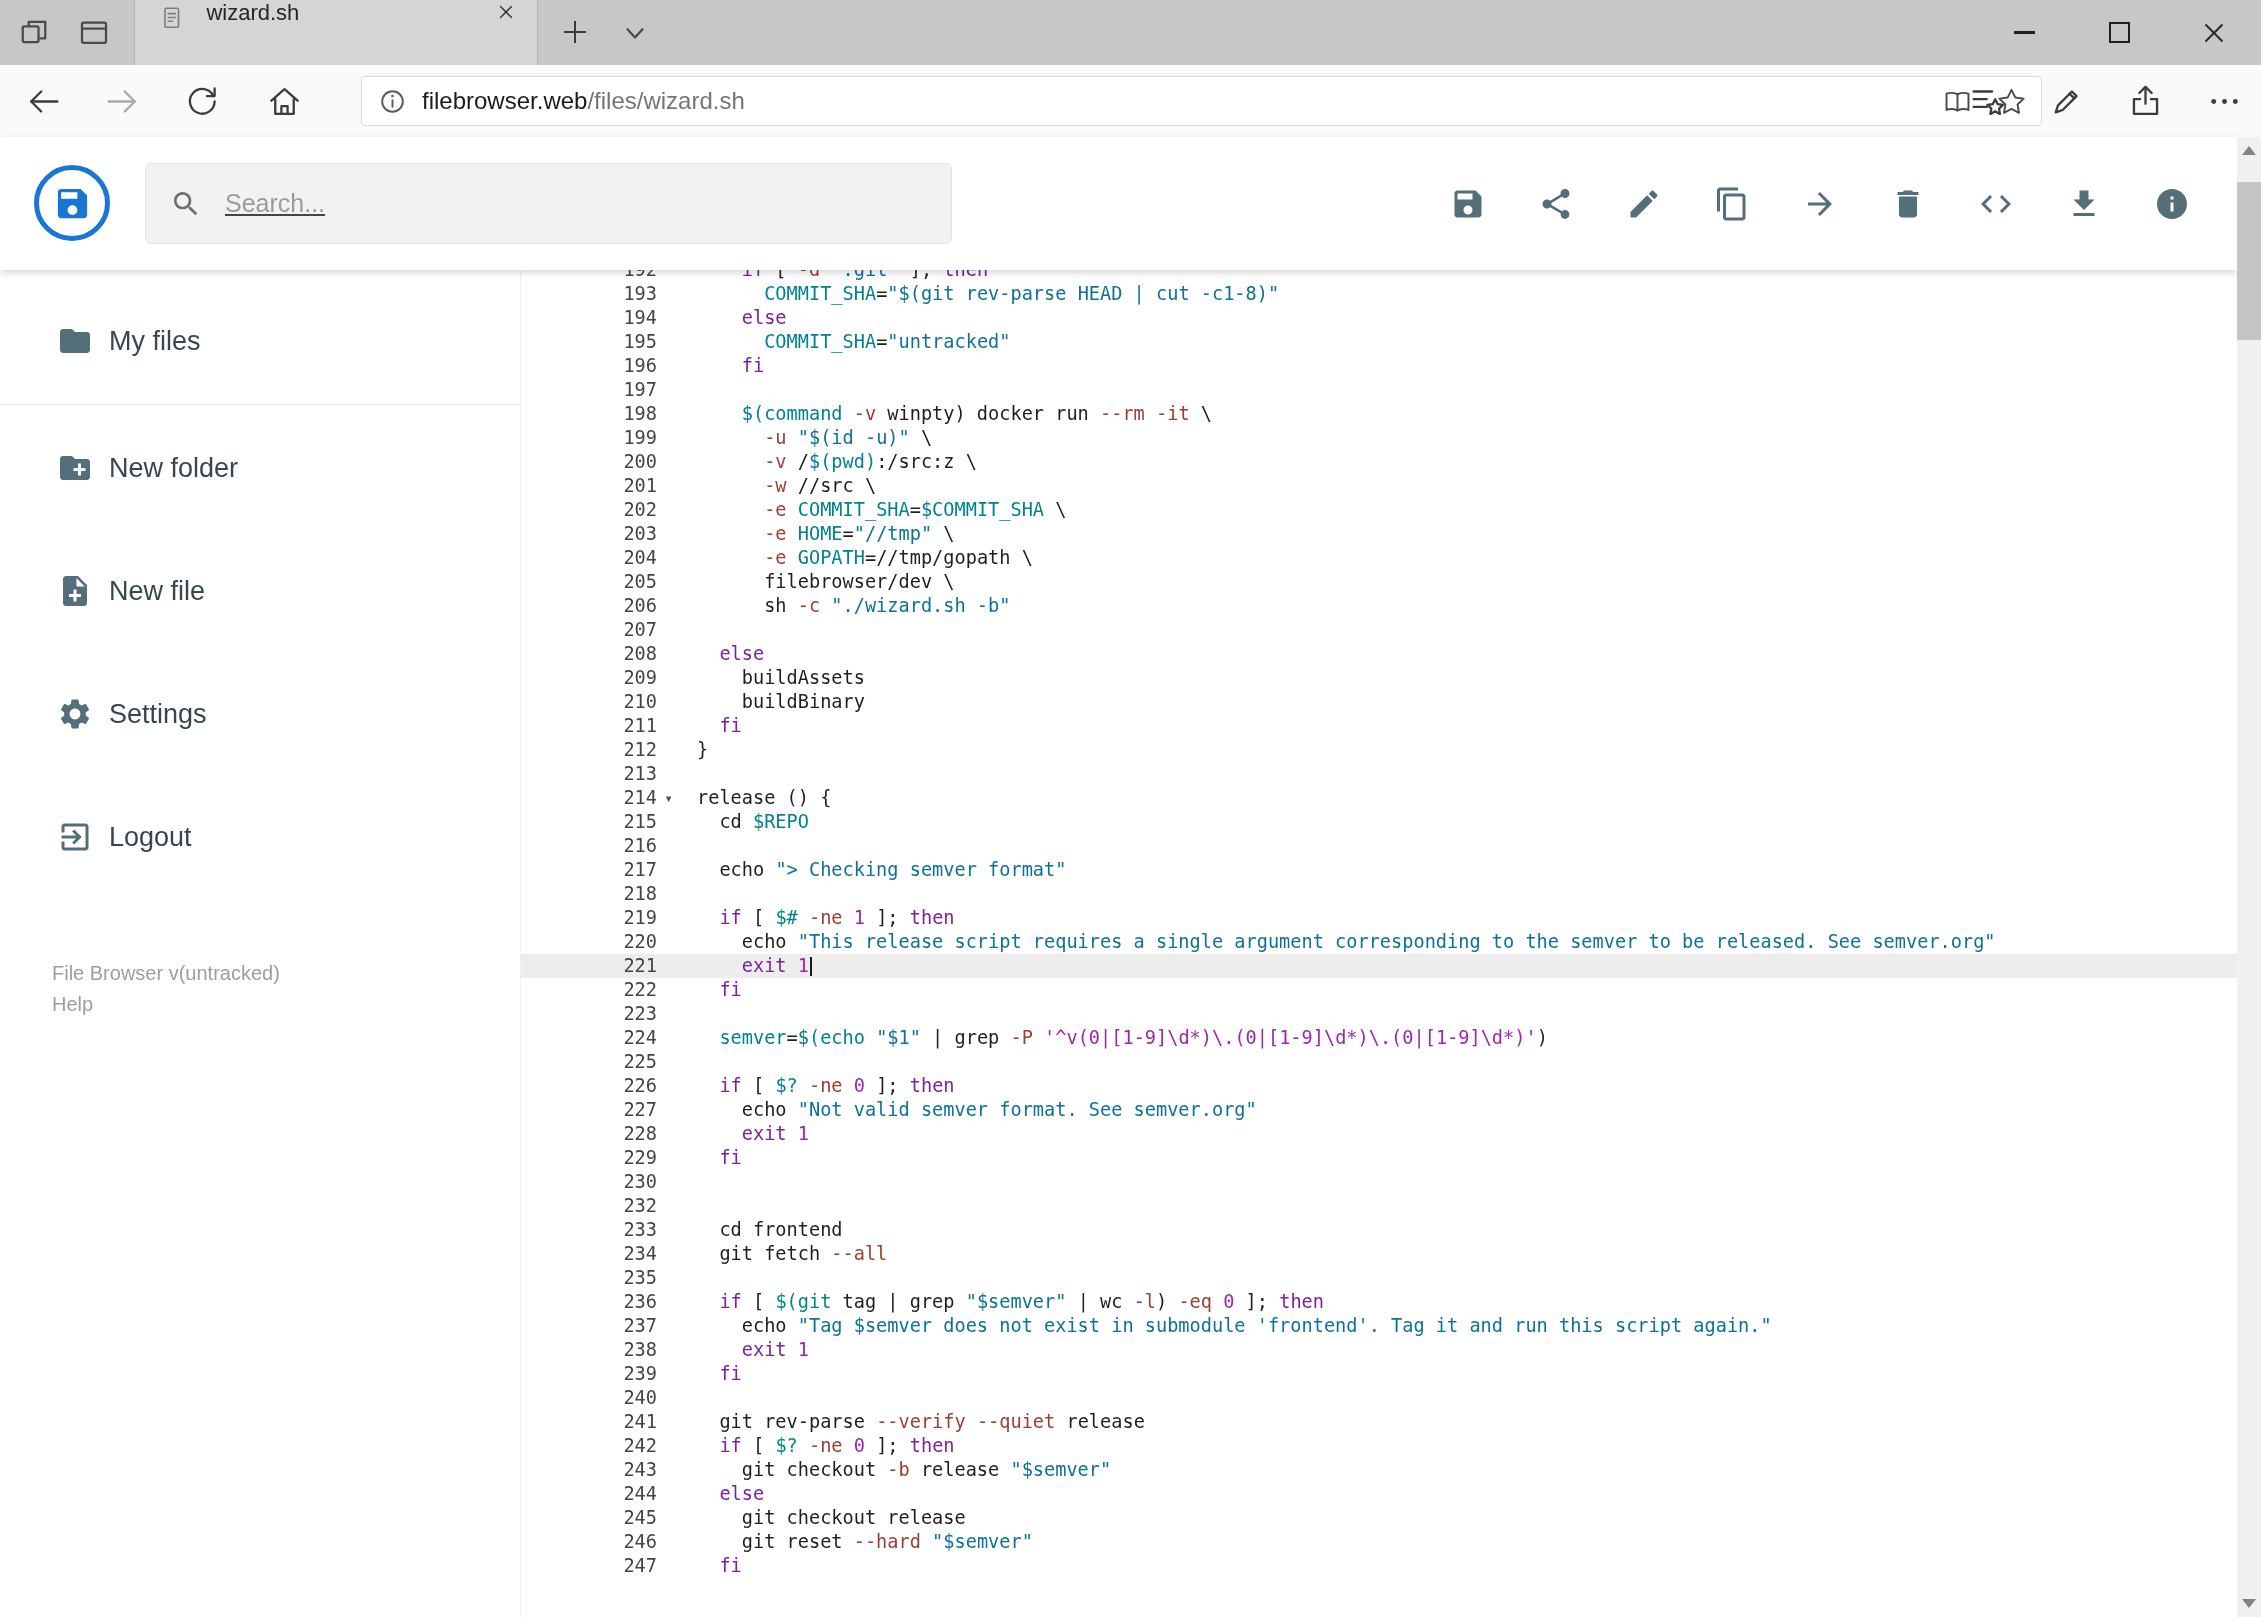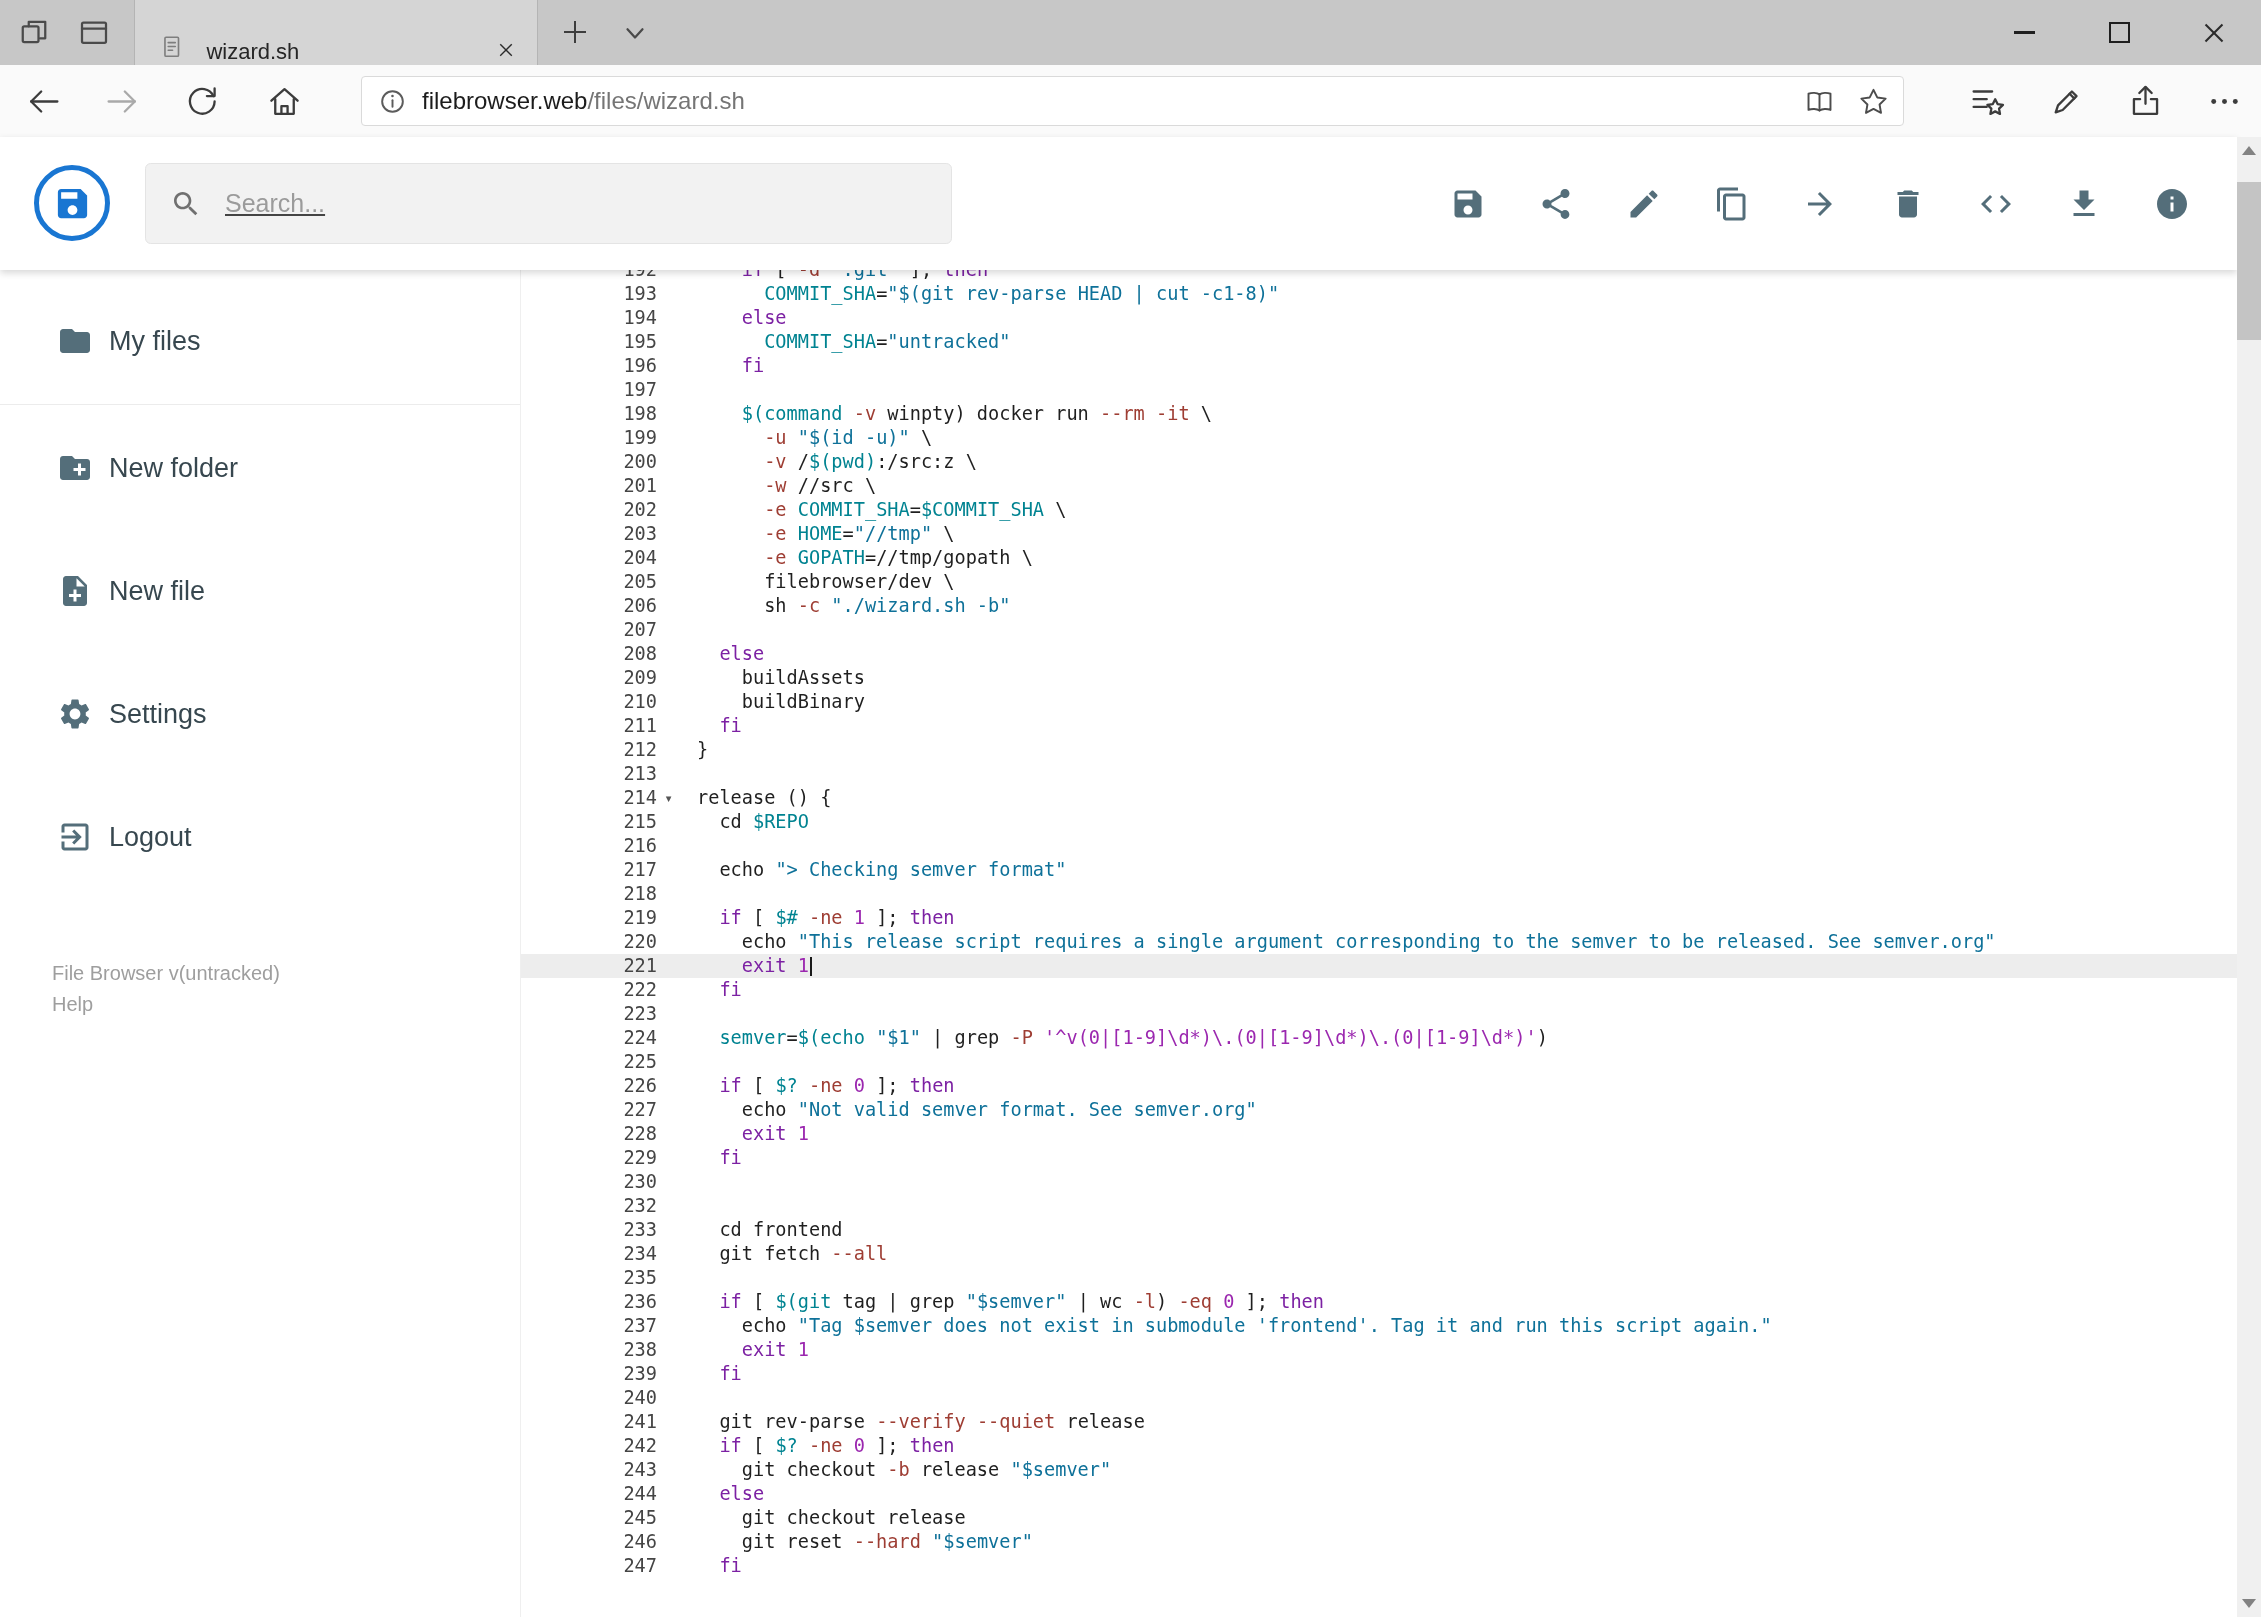--- a/index.html
+++ b/index.html
@@ -6,42 +6,42 @@
   body{width:2261px;height:1617px;position:relative;overflow:hidden;
        font-family:"Liberation Sans",sans-serif;-webkit-font-smoothing:antialiased;}
   .window{position:absolute;inset:0;}
 
   
   .tabbar{position:absolute;top:0;left:0;right:0;height:65px;background:#c7c7c7;border-bottom:0.8px solid #bdbdbd;}
   .tb-icons{position:absolute;left:16px;top:0;height:65px;display:flex;align-items:center;gap:24px;}
   .tb-ic{width:36px;height:36px;color:#4a4a4a;display:inline-flex;align-items:center;justify-content:center;}
   .tab{position:absolute;left:134px;top:0;width:404px;height:65px;background:#d5d5d5;
        border-left:0.8px solid #b4b4b4;border-right:0.8px solid #b4b4b4;
-       display:flex;align-items:flex-end;padding:0 19.4px;box-sizing:border-box;gap:16px;}
+       display:flex;align-items:flex-start;padding:0 19.4px;box-sizing:border-box;gap:16px;}
   .tab-title{flex:1;font-size:22px;color:#262626;white-space:nowrap;overflow:hidden;}
   .newtab{position:absolute;left:559px;top:16px;width:32px;height:32px;display:inline-flex;align-items:center;justify-content:center;}
   .tab-chev{position:absolute;left:617px;top:14.5px;width:36px;height:36px;color:#4a4a4a;display:inline-flex;align-items:center;justify-content:center;}
   .wincontrols{position:absolute;right:0;top:0;height:65px;width:284px;display:flex;}
   .wincontrols>span{flex:1;display:flex;align-items:center;justify-content:center;}
   .glyph-min{width:21px;height:2.4px;background:#1f1f1f;display:inline-block;}
   .glyph-max{width:17px;height:17px;border:2.1px solid #1f1f1f;display:inline-block;}
   .xmark{position:relative;width:24px;height:24px;display:inline-block;}
   .xmark::before,.xmark::after{content:"";position:absolute;left:0;top:11px;width:24px;height:2.1px;background:#2b2b2b;}
   .xmark::before{transform:rotate(45deg);} .xmark::after{transform:rotate(-45deg);}
   .xmark.small{transform:scale(.68);}
   .plus{position:relative;width:22.6px;height:22.6px;display:inline-block;}
   .plus::before,.plus::after{content:"";position:absolute;background:#3d3d3d;}
   .plus::before{left:0;top:10.3px;width:22.6px;height:2.1px;}
   .plus::after{left:10.3px;top:0;width:2.1px;height:22.6px;}
 
   
   .navbar{position:absolute;top:65px;left:0;right:0;height:73px;background:#fafafa;border-bottom:0.8px solid #ededed;}
   .nav-ic{position:absolute;top:18px;width:37px;height:37px;color:#3c3c3c;display:inline-flex;align-items:center;justify-content:center;}
   .nav-ic.disabled{color:#a9a9a9;}
-  .urlbox{position:absolute;left:361px;top:11.3px;width:1543px;height:50px;background:#fff;border:0.8px solid #dadada;border-radius:4px;
+  .urlbox{position:absolute;left:361px;top:11.3px;width:1681px;height:50px;background:#fff;border:0.8px solid #dadada;border-radius:4px;
           box-sizing:border-box;display:flex;align-items:center;padding:0 14.5px;gap:14.5px;font-size:24px;}
   .url-ic{width:31px;height:31px;color:#5c5c5c;display:inline-flex;}
   .url-text{white-space:nowrap;color:#1c1c1c;}
   .url-text .path{color:#757575;}
   .url-right{margin-left:auto;display:flex;align-items:center;gap:22.6px;color:#4c4c4c;}
   .url-right>span{width:31px;height:31px;display:inline-flex;}
   .nav-right{position:absolute;right:18px;top:0;height:73px;display:flex;align-items:center;gap:42px;color:#3c3c3c;}
   .nav-right>span{width:37px;height:37px;display:inline-flex;align-items:center;justify-content:center;}
   svg.ic{width:100%;height:100%;fill:none;stroke:currentColor;stroke-width:3;stroke-linecap:round;stroke-linejoin:round;}
 

